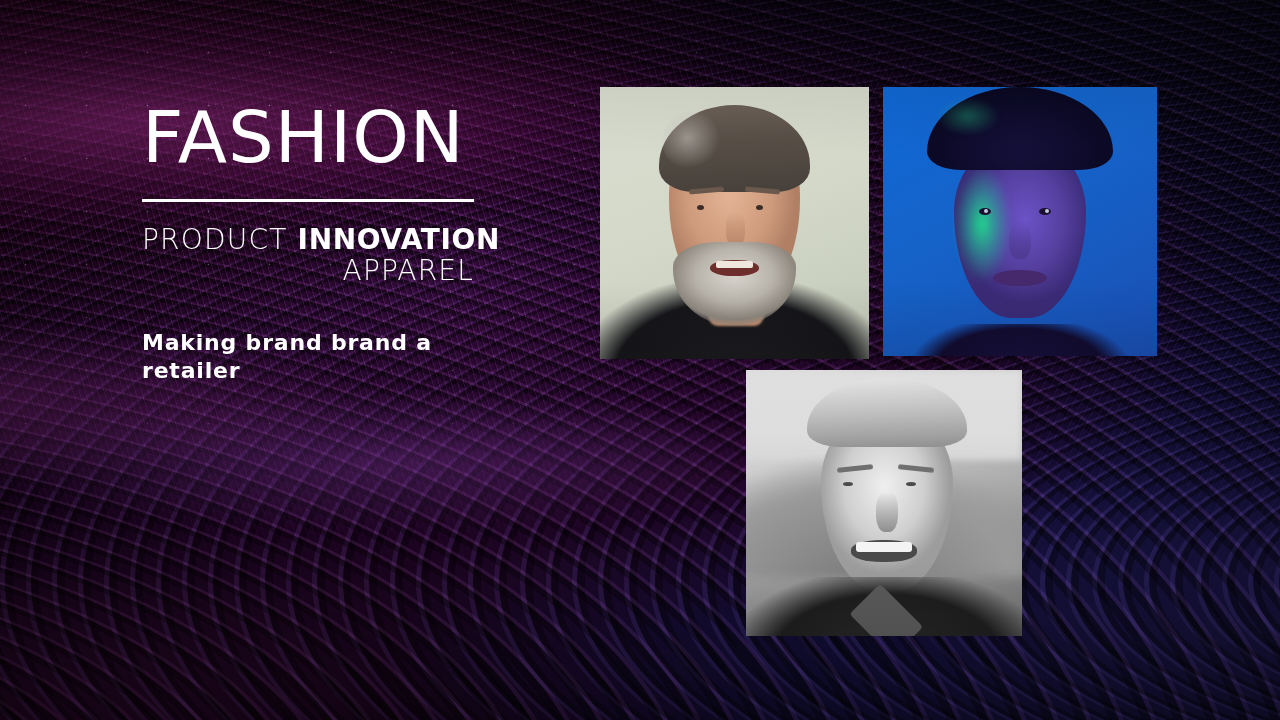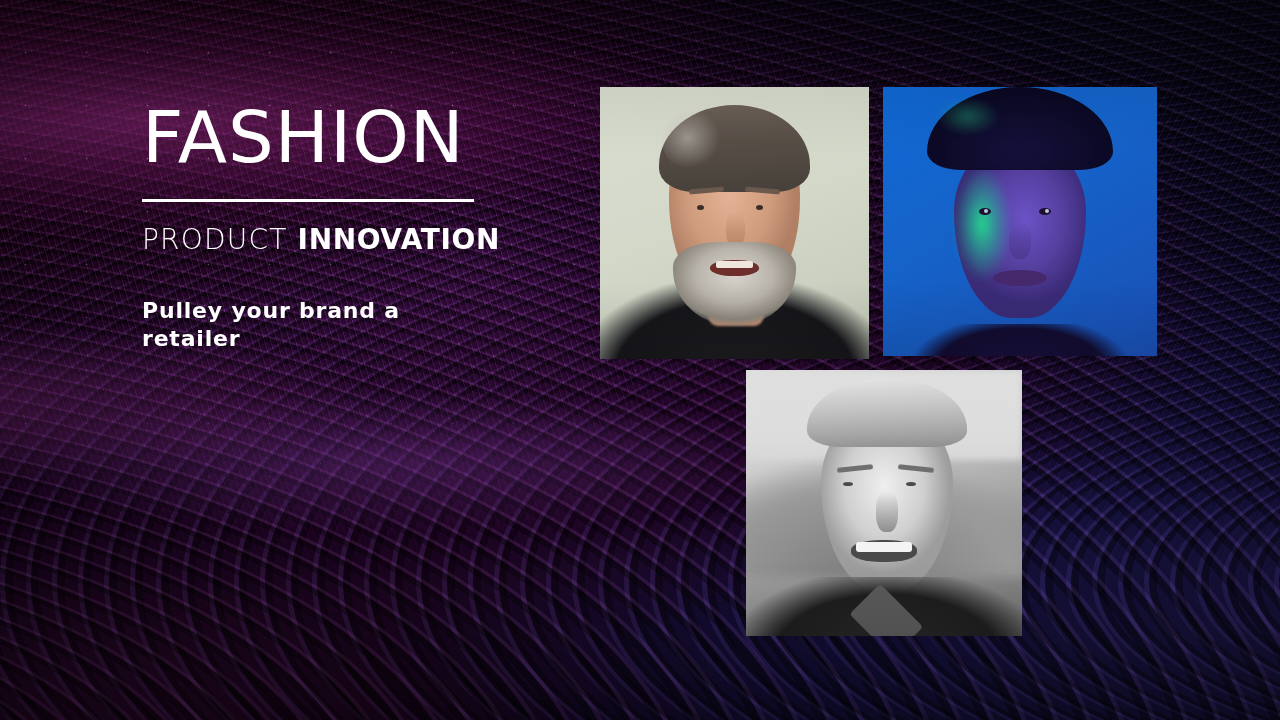--- a/index.html
+++ b/index.html
@@ -263,22 +263,23 @@
 
     <div class="title-fashion">FASHION</div>
 
 
     <div class="rule"></div>
 
     <div class="kicker">
       <span>PRODUCT</span>
       <span class="bold">INNOVATION</span>
     </div>
-
-    <div class="topic">Pulley your brand a retailer</div>
+    <div class="kicker kicker-l2">APPAREL</div>
+
+    <div class="topic">Making brand brand a retailer</div>
 
   </div>
 
   <div class="tile" id="tile-craig">
     <div class="inner t1-bg">
       <div class="t1-shoulders"></div>
       <div class="t1-neck"></div>
       <div class="t1-face"></div>
       <div class="t1-hair"></div>
       <div class="t1-hair-g"></div>

